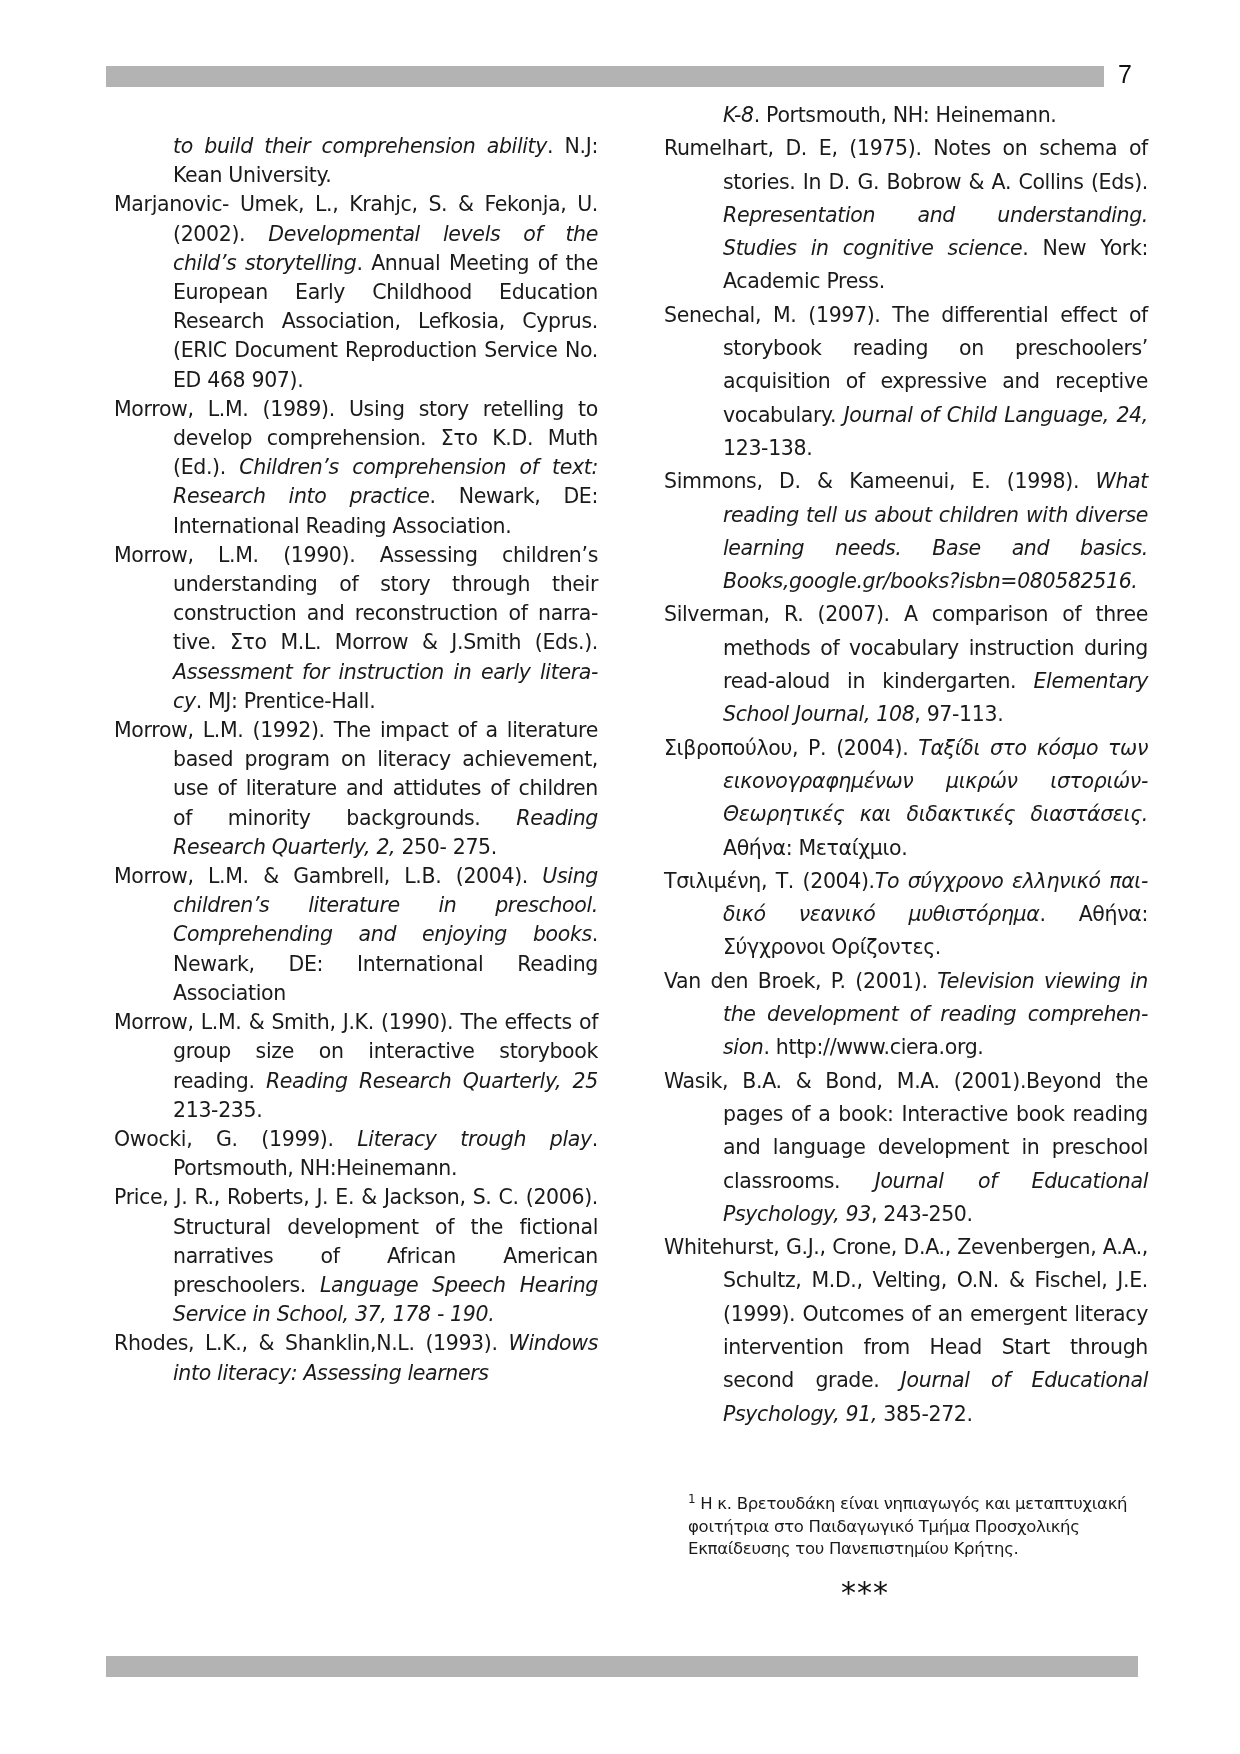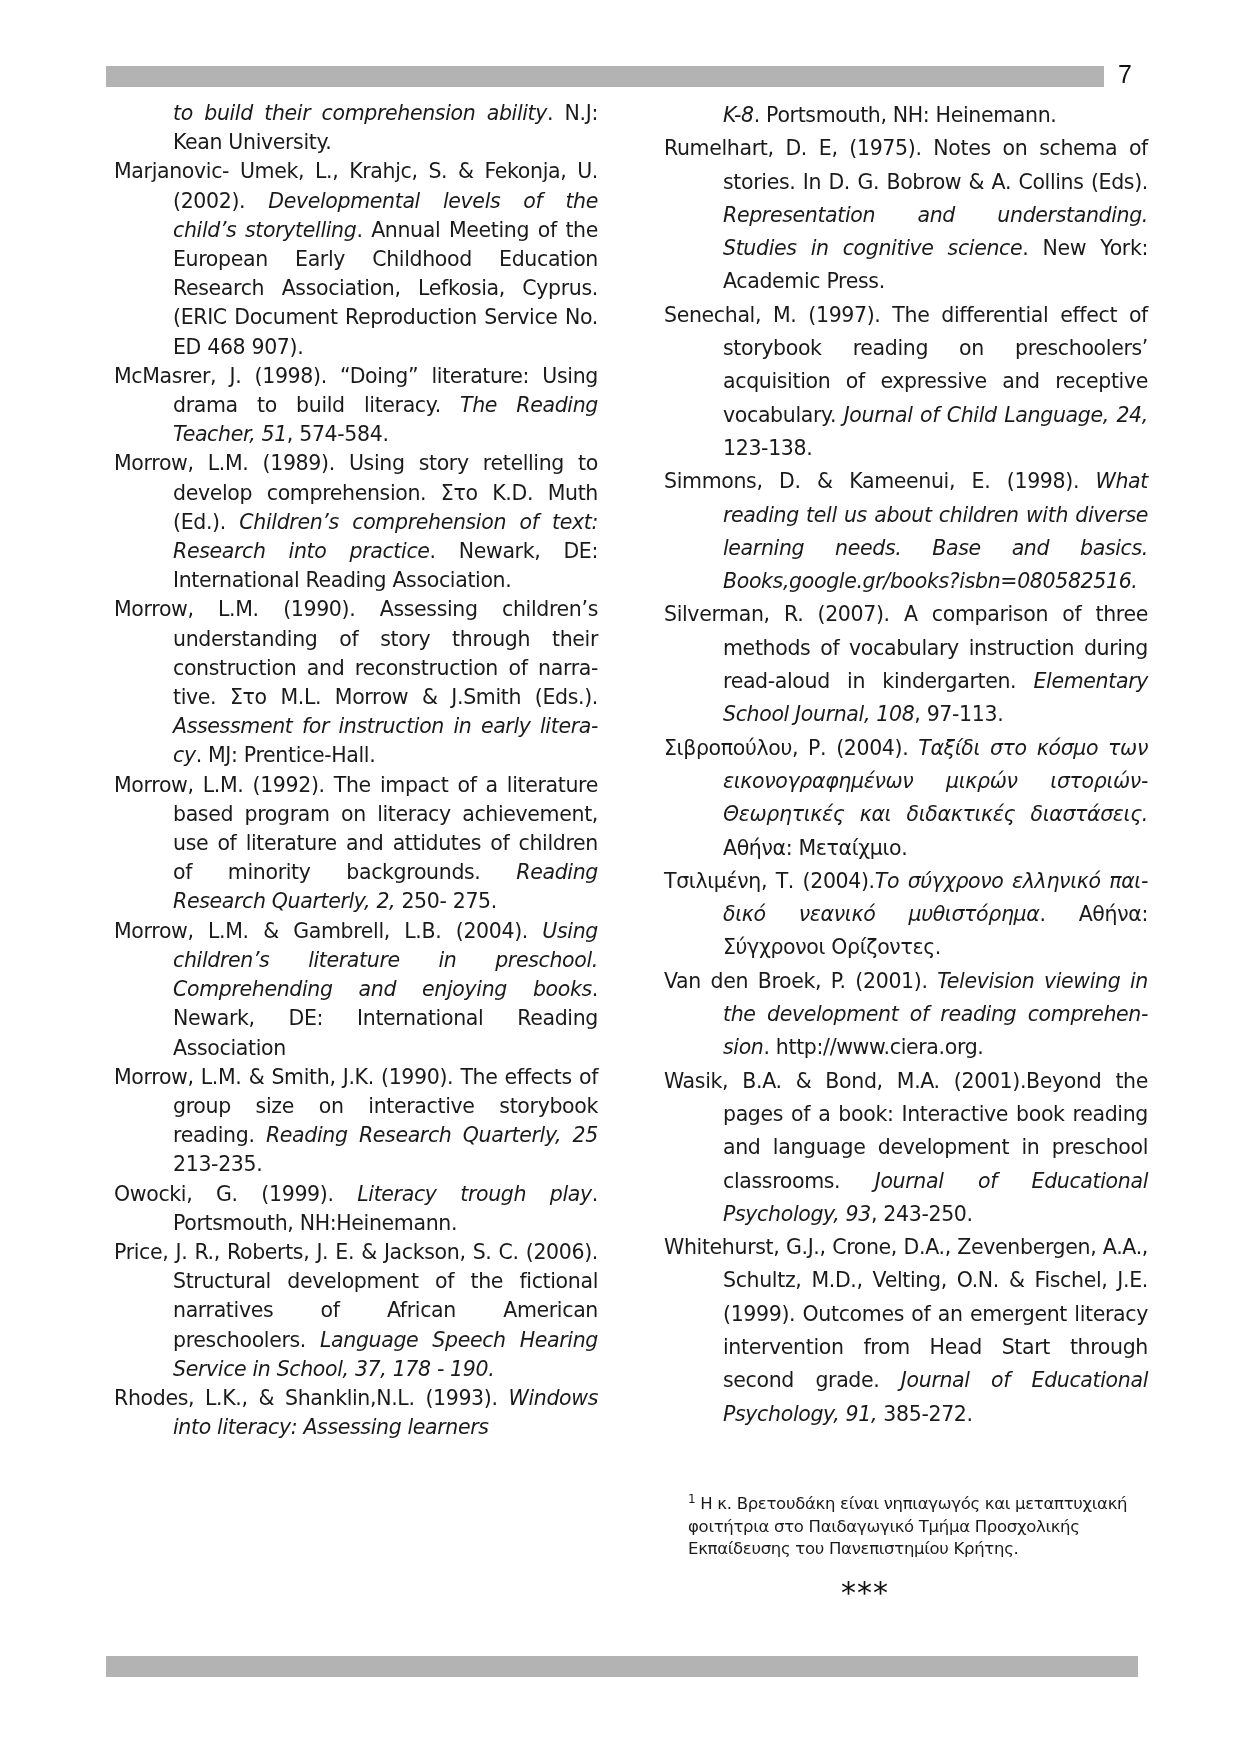--- a/index.html
+++ b/index.html
@@ -9,21 +9,21 @@
       color: #1a1a1a;
     }
     .bar { position: absolute; background: #b3b3b3; height: 21px; }
     .bar.top { left: 106px; top: 66px; width: 998px; }
     .bar.bottom { left: 106px; top: 1656px; width: 1032px; }
     .page-num {
       position: absolute; left: 1118px; top: 60px;
       font-family: "Liberation Sans", sans-serif; font-size: 25px; color: #111;
     }
     .col { position: absolute; top: 99px; }
-    .col.left { left: 114px; width: 484px; }
+    .col.left { left: 114px; width: 484px; margin-top: 33px; }
     .col.right { left: 664px; width: 484px; }
     .ref {
       font-size: 20.5px; line-height: 29.2px;
       text-align: justify;
       padding-left: 59px; text-indent: -59px;
       margin: 0;
       letter-spacing: -0.35px;
     }
     .col.right .ref { line-height: 33.3px; }
     .ref.cont { text-indent: 0; }
@@ -40,21 +40,20 @@
   </style>
 </head>
 <body>
 
 <div class="bar top"></div>
 <div class="page-num">7</div>
 
 <div class="col left">
     <p class="ref cont"><i>to build their comprehension ability</i><span>. N.J: Kean University.</span></p>
     <p class="ref"><span>Marjanovic- Umek, L., Krahjc, S. &amp; Fekonja, U. (2002). </span><i>Developmental levels of the child’s storytelling</i><span>. Annual Meeting of the European Early Childhood Education Research Association, Lefkosia, Cyprus. (ERIC Document Reproduction Service No. ED 468 907).</span></p>
-    <p class="ref"><span>McMasrer, J. (1998). “Doing” literature: Using drama to build literacy. </span><i>The Reading Teacher, 51</i><span>, 574-584.</span></p>
     <p class="ref"><span>Morrow, L.M. (1989). Using story retelling to develop comprehension. Στο K.D. Muth (Ed.). </span><i>Children’s comprehension of text: Research into practice</i><span>. Newark, DE: International Reading Association.</span></p>
     <p class="ref"><span>Morrow, L.M. (1990). Assessing children’s understanding of story through their construction and reconstruction of narra-tive. Στο M.L. Morrow &amp; J.Smith (Eds.). </span><i>Assessment for instruction in early litera-cy</i><span>. MJ: Prentice-Hall.</span></p>
     <p class="ref"><span>Morrow, L.M. (1992). The impact of a literature based program on literacy achievement, use of literature and attidutes of children of minority backgrounds. </span><i>Reading Research Quarterly, 2,</i><span> 250- 275.</span></p>
     <p class="ref"><span>Morrow, L.M. &amp; Gambrell, L.B. (2004). </span><i>Using children’s literature in preschool. Comprehending and enjoying books</i><span>. Newark, DE: International Reading Association</span></p>
     <p class="ref"><span>Morrow, L.M. &amp; Smith, J.K. (1990). The effects of group size on interactive storybook reading. </span><i>Reading Research Quarterly, 25</i><span> 213-235.</span></p>
     <p class="ref"><span>Owocki, G. (1999). </span><i>Literacy trough play</i><span>. Portsmouth, NH:Heinemann.</span></p>
     <p class="ref"><span>Price, J. R., Roberts, J. E. &amp; Jackson, S. C. (2006). Structural development of the fictional narratives of African American preschoolers. </span><i>Language Speech Hearing Service in School, 37, 178 - 190.</i></p>
     <p class="ref"><span>Rhodes, L.K., &amp; Shanklin,N.L. (1993). </span><i>Windows into literacy: Assessing learners</i></p>
   </div>
 <div class="col right">

